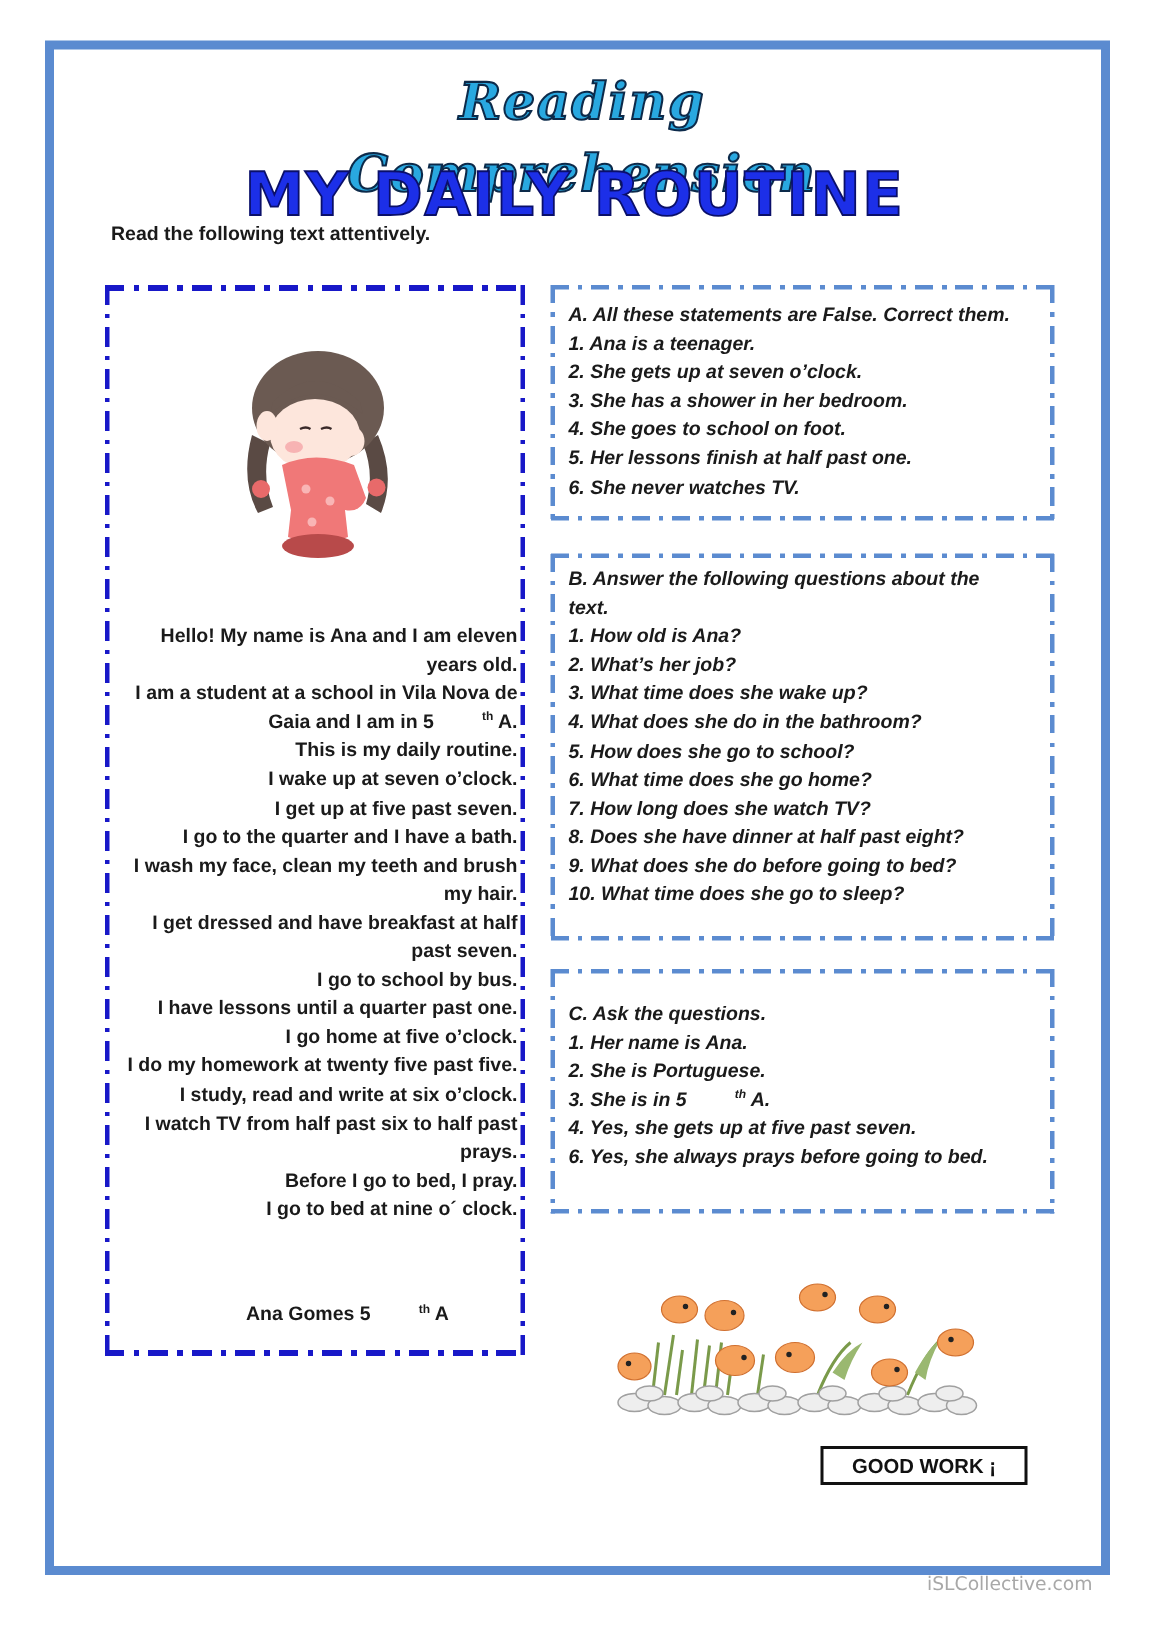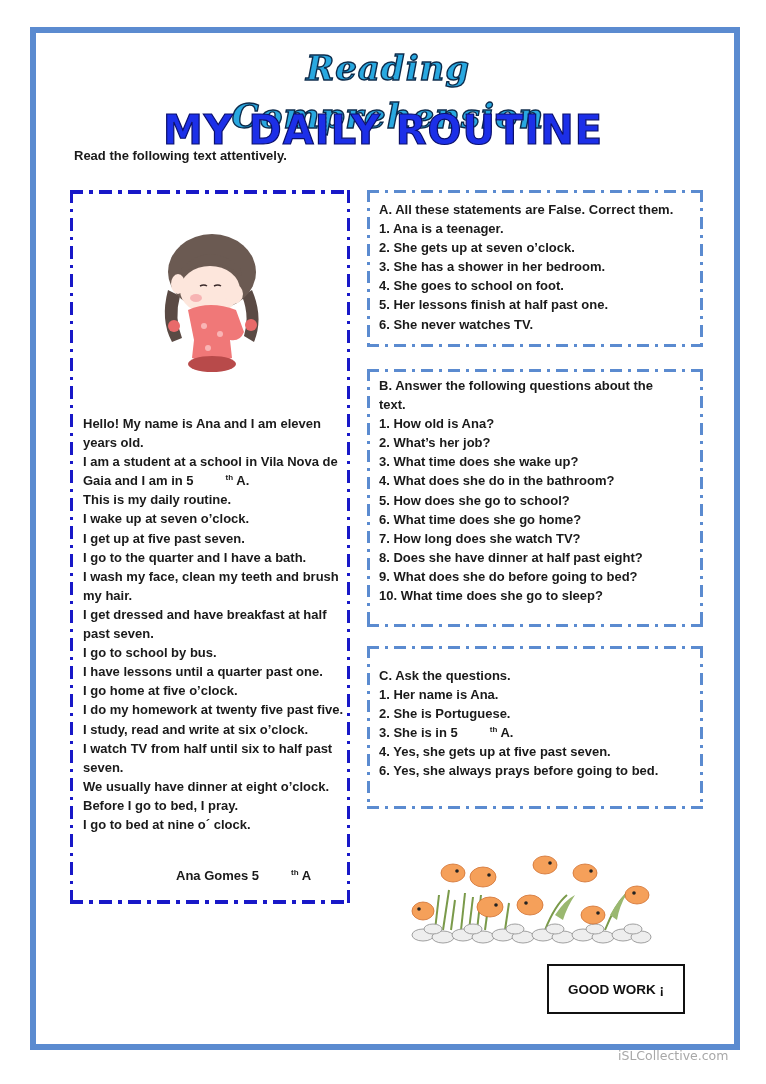--- a/index.html
+++ b/index.html
@@ -72,41 +72,41 @@
     .box-b { left: 367px; top: 369px; width: 336px; height: 258px; }
     .box-c { left: 367px; top: 646px; width: 336px; height: 163px; }
 
     .box-content {
       position: absolute; left: 12px; right: 10px;
       font-weight: bold; font-size: 13px; line-height: 19.1px; color: #1a1a1a;
     }
     .box-a .box-content { top: 10px; }
     .box-b .box-content { top: 7px; }
     .box-c .box-content { top: 20px; }
-    .line { display: block; white-space: nowrap; }
+    .line { display: block; white-space: nowrap; font-style: italic; }
     .wrap { white-space: normal; }
     sup { font-size: 8px; vertical-align: 5px; line-height: 0; padding-left: 32px; }
 
     .story-text {
       position: absolute; left: 83px; top: 414px; width: 262px;
       font-weight: bold; font-size: 13px; line-height: 19.1px; color: #1a1a1a;
     }
-    .story-text .para { display: block; }
+    .story-text .para { display: block; text-align: right; }
     .signature {
-      position: absolute; left: 176px; top: 868px;
+      position: absolute; left: 164px; top: 868px;
       font-weight: bold; font-size: 13px; color: #1a1a1a;
     }
 
     
     .girl { position: absolute; left: 150px; top: 230px; width: 125px; height: 150px; }
     
     .fish { position: absolute; left: 405px; top: 845px; width: 250px; height: 100px; }
 
     .good-work {
-      position: absolute; left: 547px; top: 964px; width: 138px; height: 50px;
+      position: absolute; left: 547px; top: 964px; width: 138px; height: 26px;
       border: 2.5px solid #111;
       font-weight: bold; font-size: 13.5px; color: #111;
       display: flex; align-items: center; justify-content: center;
     }
     .watermark {
       position: absolute; left: 618px; top: 1048px;
       font-family: "DejaVu Sans", sans-serif; font-size: 12.5px; color: #a8a8a8;
     }
   </style>
 </head>
@@ -157,22 +157,21 @@
   <span class="para">I wake up at seven o’clock.</span>
   <span class="para">I get up at five past seven.</span>
   <span class="para">I go to the quarter and I have a bath.</span>
   <span class="para">I wash my face, clean my teeth and brush my hair.</span>
   <span class="para">I get dressed and have breakfast at half past seven.</span>
   <span class="para">I go to school by bus.</span>
   <span class="para">I have lessons until a quarter past one.</span>
   <span class="para">I go home at five o’clock.</span>
   <span class="para">I do my homework at twenty five past five.</span>
   <span class="para">I study, read and write at six o’clock.</span>
-  <span class="para">I watch TV from half until six to half past seven.</span>
-  <span class="para">We usually have dinner at eight o’clock.</span>
+  <span class="para">I watch TV from half past six to half past prays.</span>
   <span class="para">Before I go to bed, I pray.</span>
   <span class="para">I go to bed at nine o´ clock.</span>
 </div>
 
 <div class="signature"><span>Ana Gomes 5</span><sup>th</sup><span> A</span></div>
 
 <div class="box q-box box-a">
   <div class="edge top"></div>
   <div class="edge bottom"></div>
   <div class="edge left"></div>

